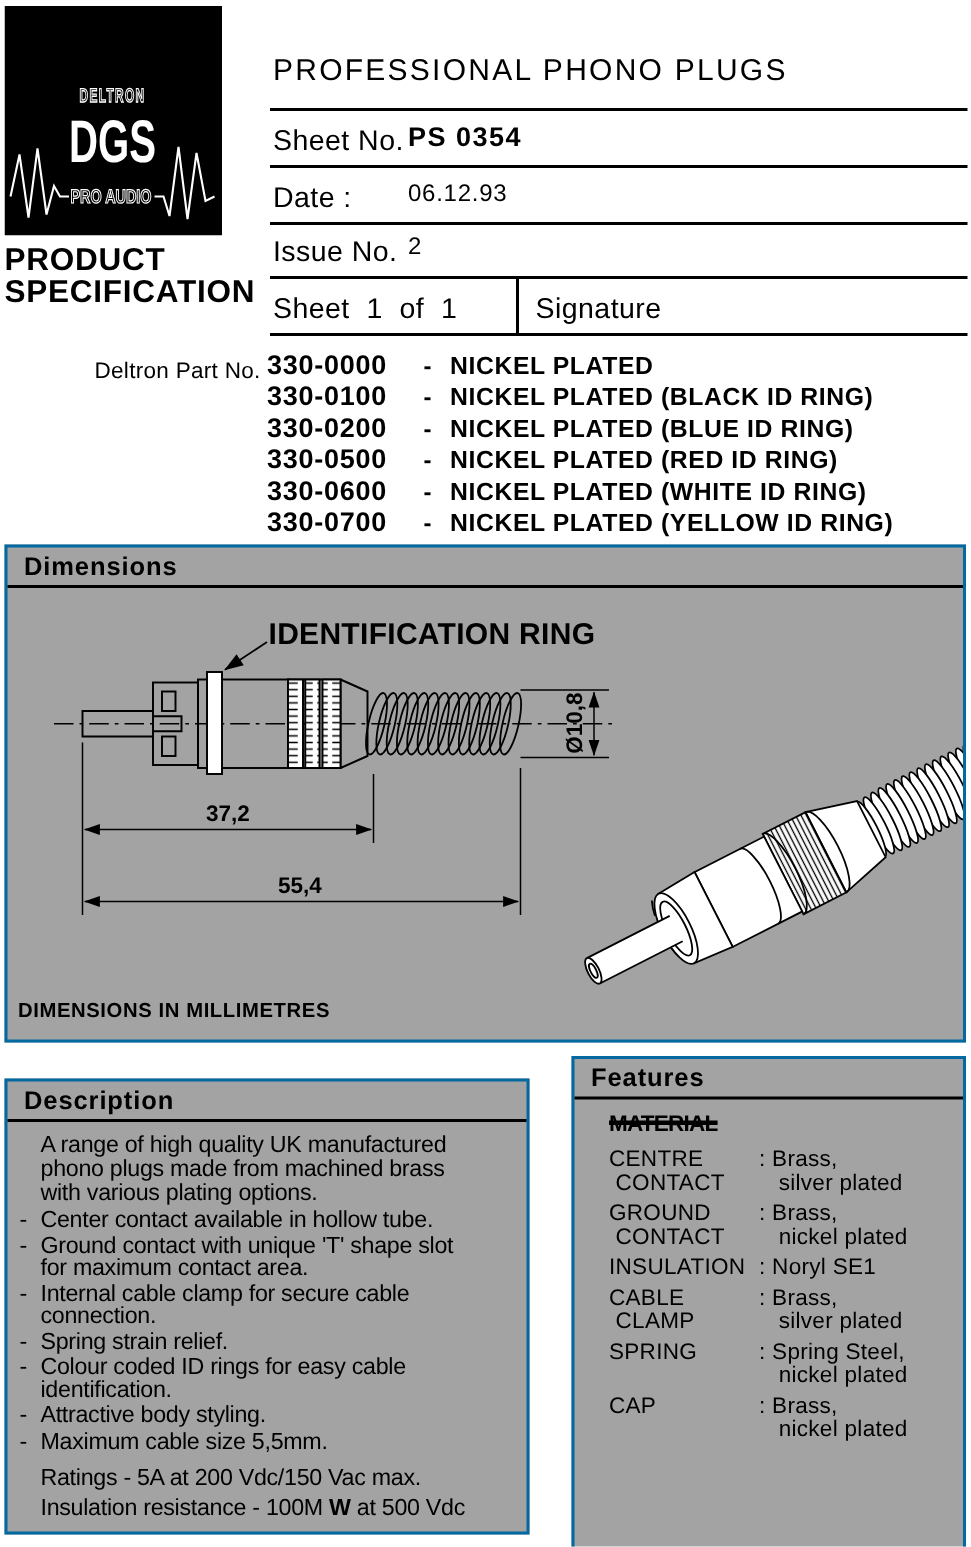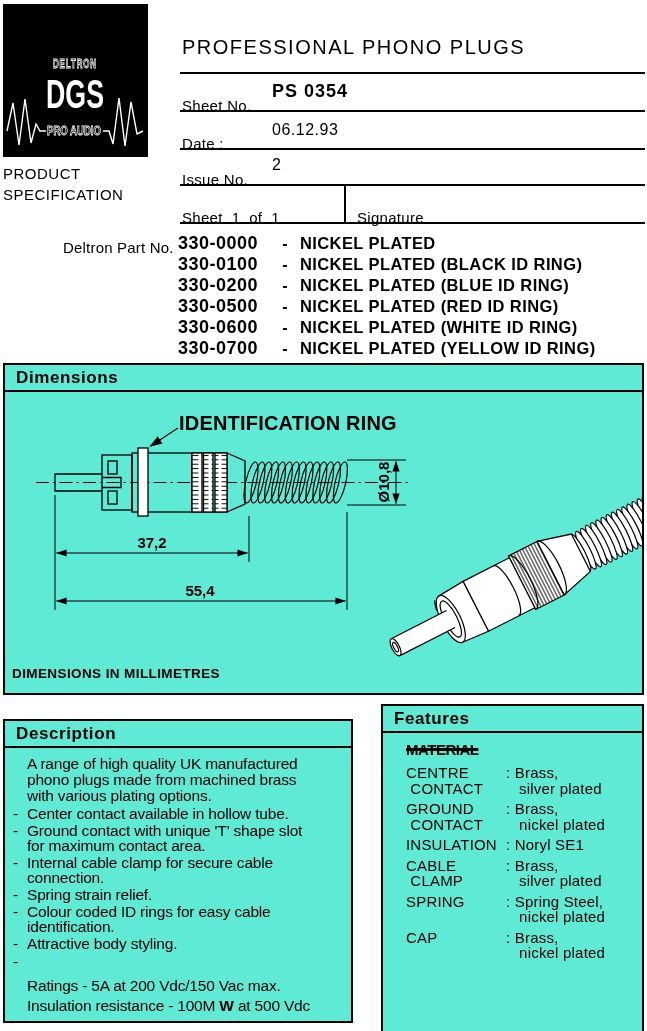--- a/index.html
+++ b/index.html
@@ -8,36 +8,36 @@
     position:relative; width:647px; height:1031px; overflow:hidden;
     font-family:"Liberation Sans","DejaVu Sans",sans-serif; color:#000;
     -webkit-font-smoothing:antialiased;
   }
   .abs { position:absolute; }
   .hline { position:absolute; height:2px; background:#000; }
   .vline { position:absolute; width:2px; background:#000; }
 
   
   #logo { left:3px; top:4px; }
-  #product-spec { left:3px; top:163px; font-size:15px; font-weight:normal; letter-spacing:.5px; line-height:21px; white-space:pre; }
+  #product-spec { left:3px; top:163px; font-size:21px; font-weight:bold; letter-spacing:.5px; line-height:21px; white-space:pre; }
   #hdr-title { left:182px; top:36px; font-size:20px; font-weight:normal; letter-spacing:1.5px; white-space:pre; }
-  .hdr-label { font-size:15px; letter-spacing:.3px;margin-top:13px; }
+  .hdr-label { font-size:19px; letter-spacing:.3px; }
   .hdr-value { font-size:16px; letter-spacing:.5px; }
   .hdr-value.b { font-size:18px; font-weight:bold; letter-spacing:1px; }
 
   
   #parts-label { left:63px; top:239px; font-size:15px; letter-spacing:.2px; }
   #parts-list { left:178px; top:233px; }
   .part-row { display:flex; align-items:baseline; height:21px; font-weight:bold; }
   .part-num { width:92px; font-size:18px; letter-spacing:.5px; }
   .part-sep { width:30px; text-align:center; font-size:16px; }
   .part-desc { font-size:16.5px; letter-spacing:.4px; white-space:pre; }
 
   
-  .box { position:absolute; border:2px solid #000000; background:#5eead4; }
+  .box { position:absolute; border:2px solid #0369a1; background:#a3a3a3; }
   .box-title { height:27px; border-bottom:2px solid #000; padding:3px 0 0 11px;
                font-size:17px; font-weight:bold; letter-spacing:.6px; }
   #dims-box  { left:3px;  top:363px; width:641px; height:332px; }
   #desc-box  { left:3px;  top:719px; width:350px; height:304px; }
   #feat-box  { left:381px; top:704px; width:263px; height:348px; }
 
   #dims-svg { position:absolute; left:5px; top:396px; }
   .dim-label { position:absolute; font-size:15px; font-weight:bold; text-align:center; white-space:pre; }
   #idring-label { left:179px; top:412px; font-size:20px; font-weight:bold; letter-spacing:.2px; white-space:pre; }
   #dia-label { left:360px; top:474px; width:46px; height:16px; transform:rotate(-90deg); transform-origin:center; }
@@ -292,20 +292,21 @@
           <span class="dash">-</span>
           <span class="btext">Colour coded ID rings for easy cable
 identification.</span>
         </div>
         <div class="bullet">
           <span class="dash">-</span>
           <span class="btext">Attractive body styling.</span>
         </div>
         <div class="bullet">
           <span class="dash">-</span>
+          <span class="btext">Maximum cable size 5,5mm.</span>
         </div>
       </div>
     <div id="ratings-line">Ratings - 5A at 200 Vdc/150 Vac max.</div>
     <div id="insulation-line"><span>Insulation resistance - 100M </span><span class="omega">W</span><span> at 500 Vdc</span></div>
   </div>
 </div>
 
 <div id="feat-box" class="box">
   <div class="box-title">Features</div>
   <div id="feat-content">

